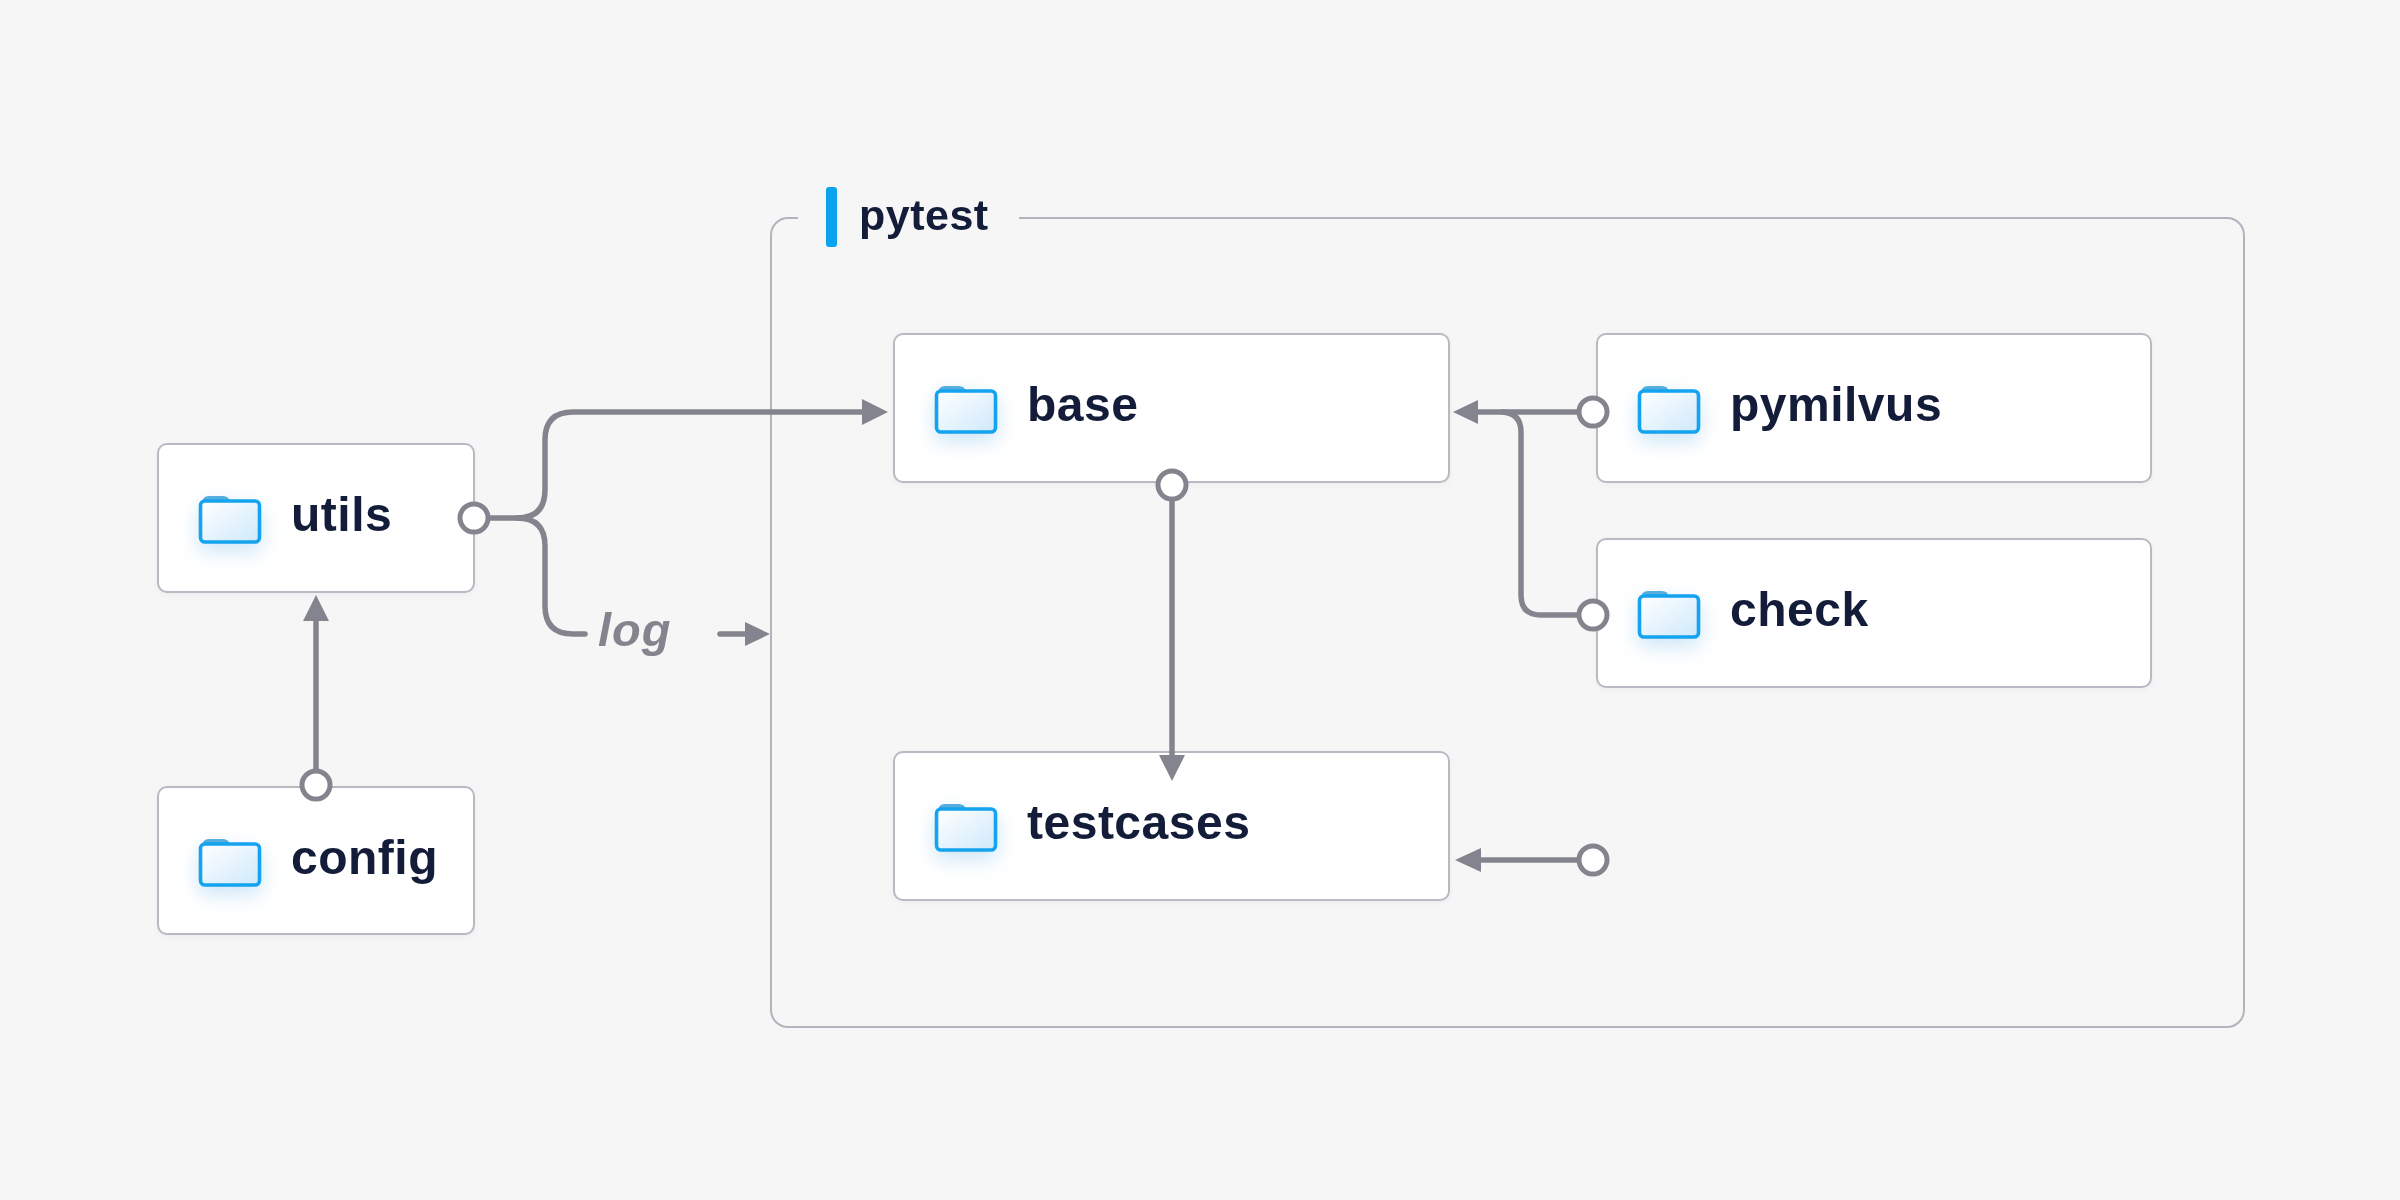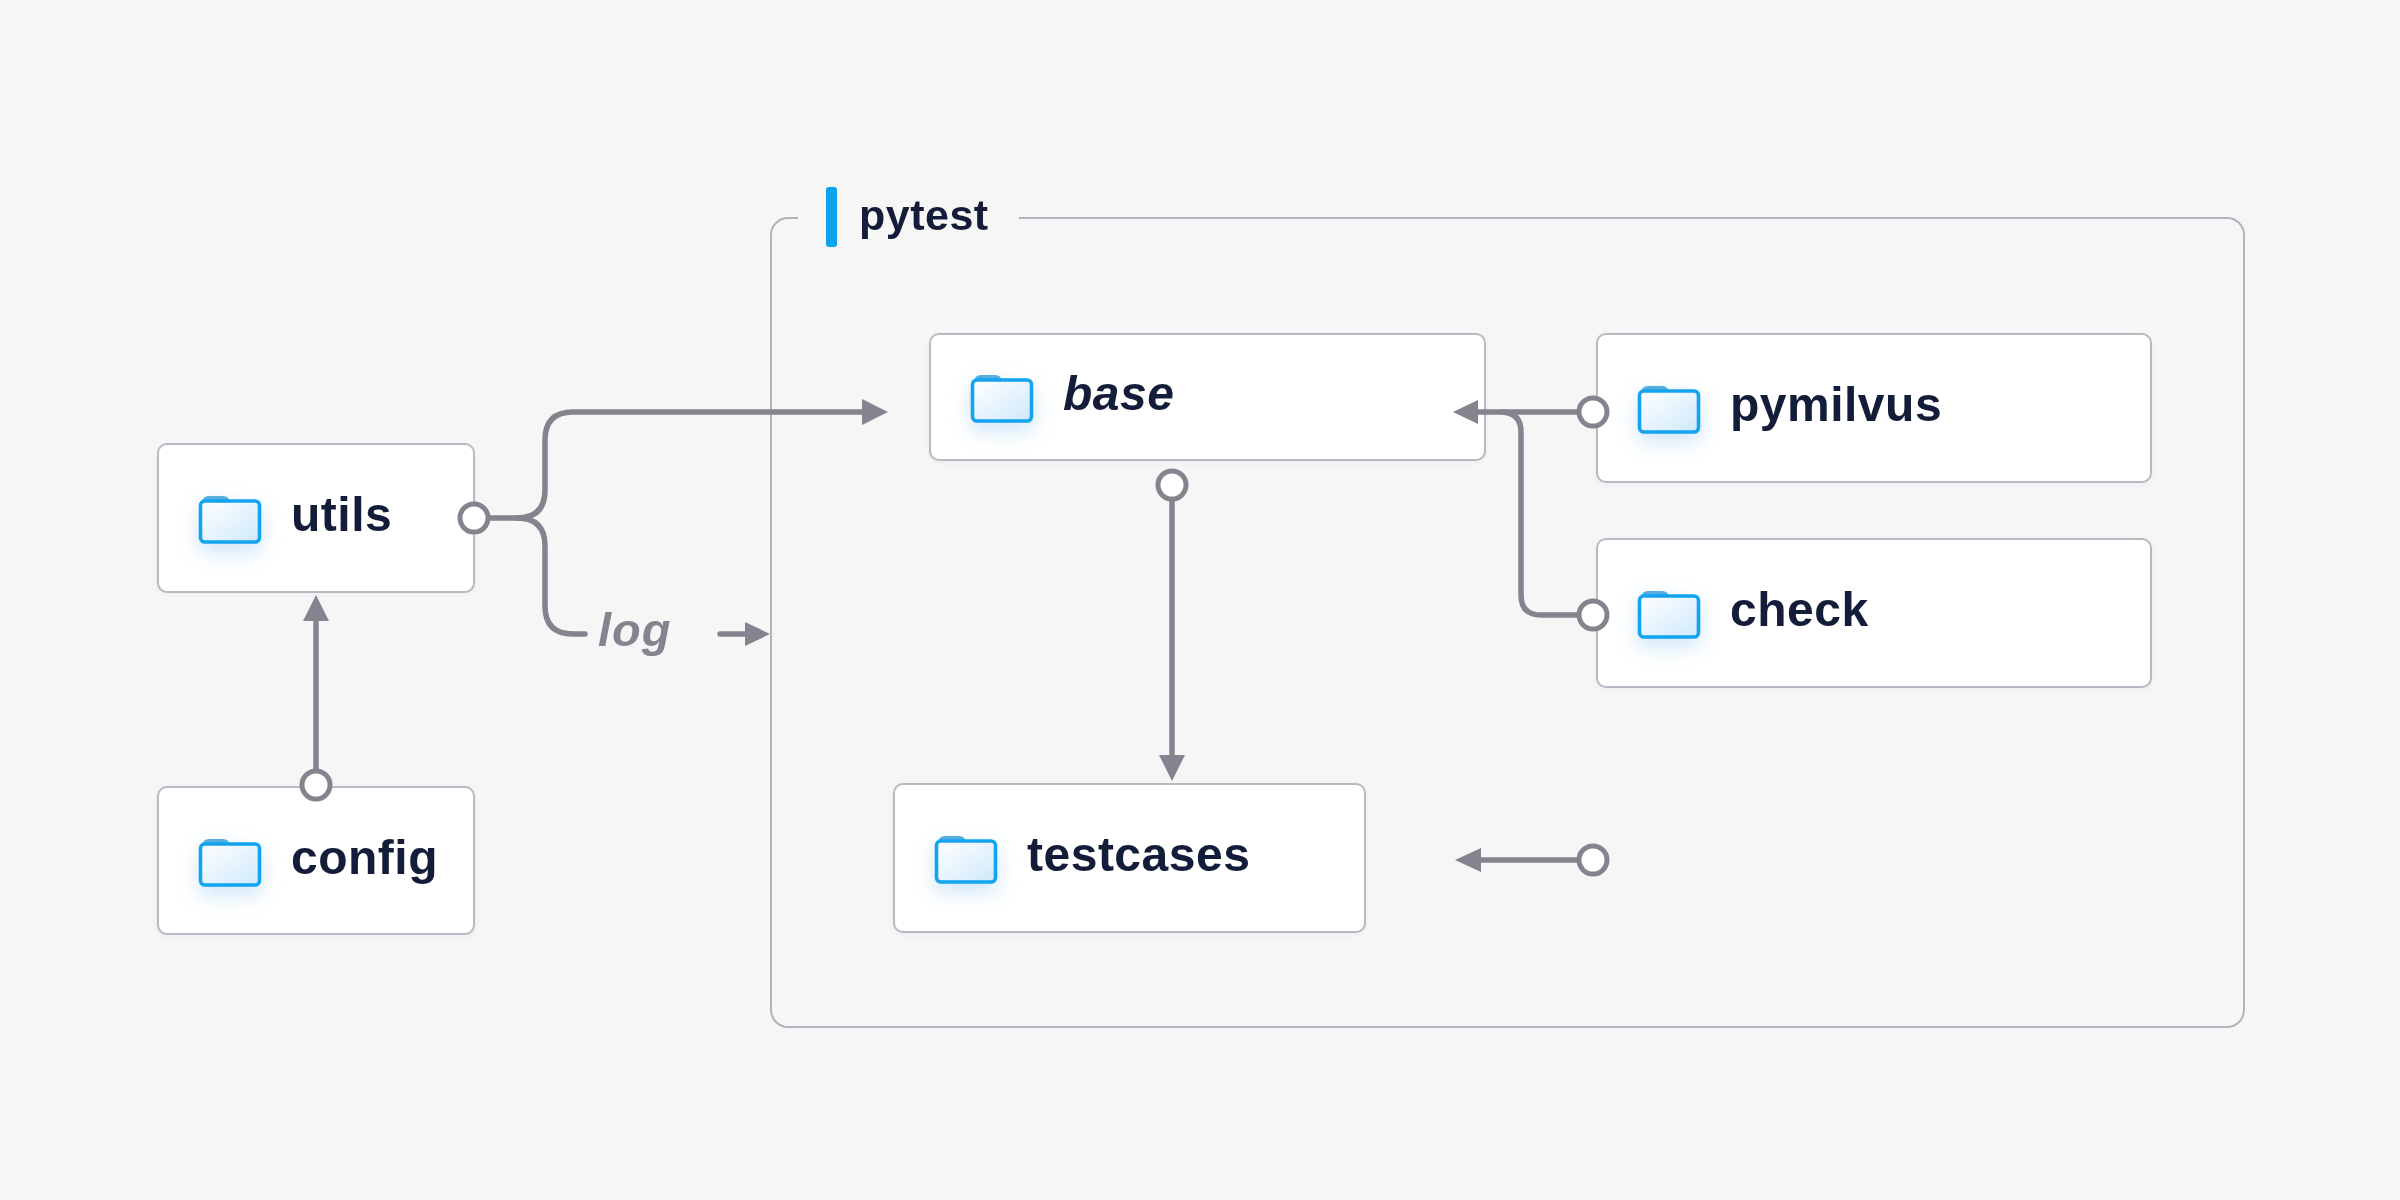--- a/index.html
+++ b/index.html
@@ -66,24 +66,24 @@
     font-size:48px;font-weight:700;color:var(--text);
     letter-spacing:0.5px;
     line-height:1;
     padding-bottom:6px;
   }
   .folder-icon{width:66px;height:56px;flex:0 0 auto;
     filter:drop-shadow(0 8px 10px rgba(30,140,220,0.22));}
 
   .n-utils    {left:157px; top:443px; width:318px; height:150px;}
   .n-config   {left:157px; top:786px; width:318px; height:149px;}
-  .n-base     {left:929px; top:333px; width:557px; height:128px;font-style:italic;}
+  .n-base     {left:893px; top:333px; width:557px; height:150px;}
   .n-pymilvus {left:1596px;top:333px; width:556px; height:150px;}
   .n-check    {left:1596px;top:538px; width:556px; height:150px;}
-  .n-testcases{left:893px; top:783px; width:473px; height:150px;}
+  .n-testcases{left:893px; top:751px; width:557px; height:150px;}
   .n-common   {left:1596px;top:785px; width:556px; height:150px;}
 
   
   .connectors{
     position:absolute;left:0;top:0;width:2400px;height:1200px;
     z-index:4;pointer-events:none;
   }
   .edge-line{
     fill:none;stroke:var(--connector);stroke-width:5.5px;stroke-linecap:round;
   }

